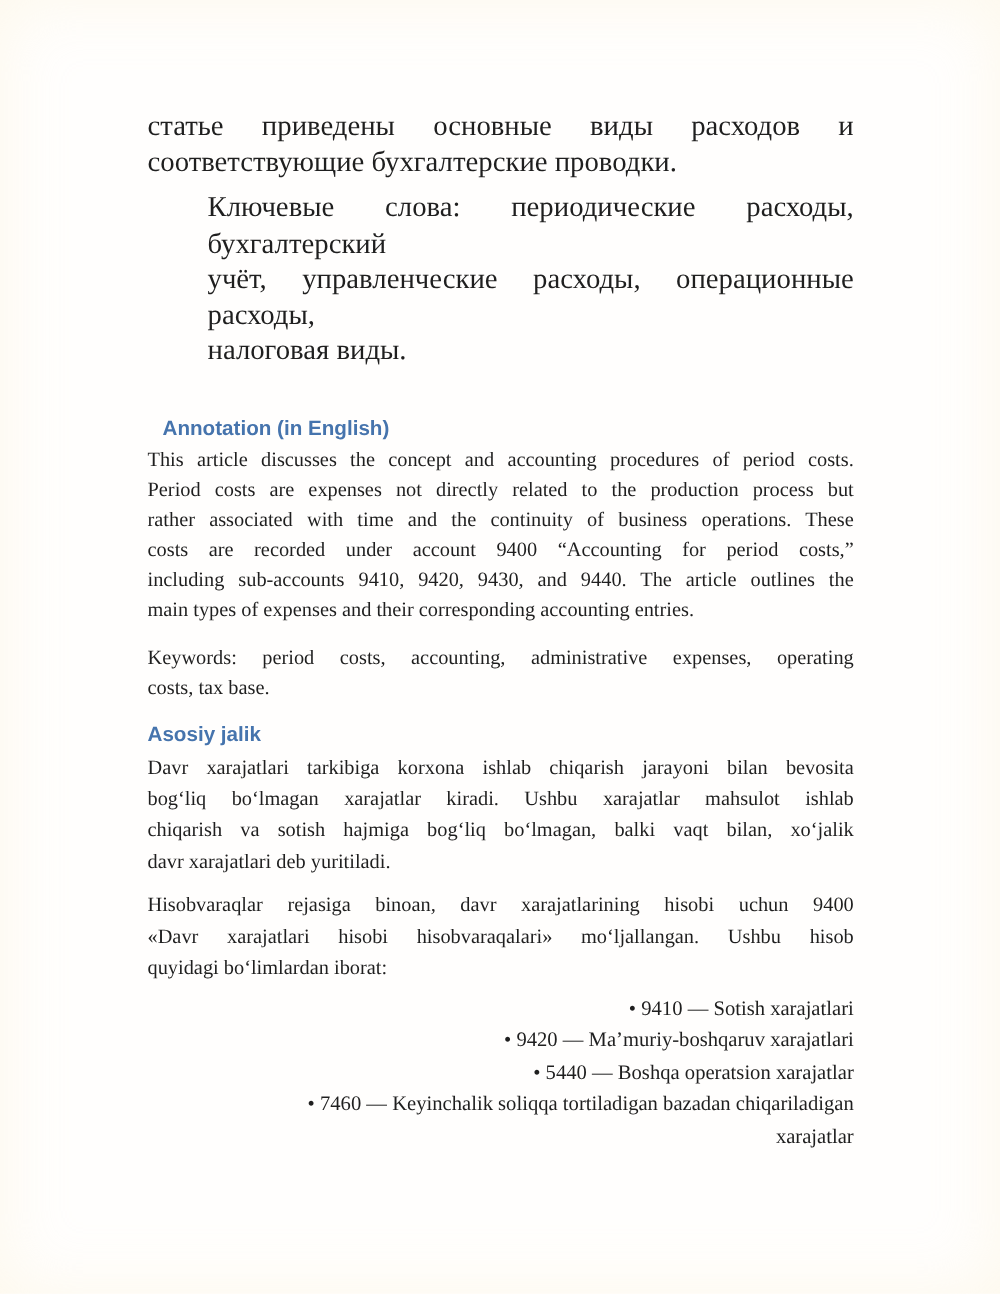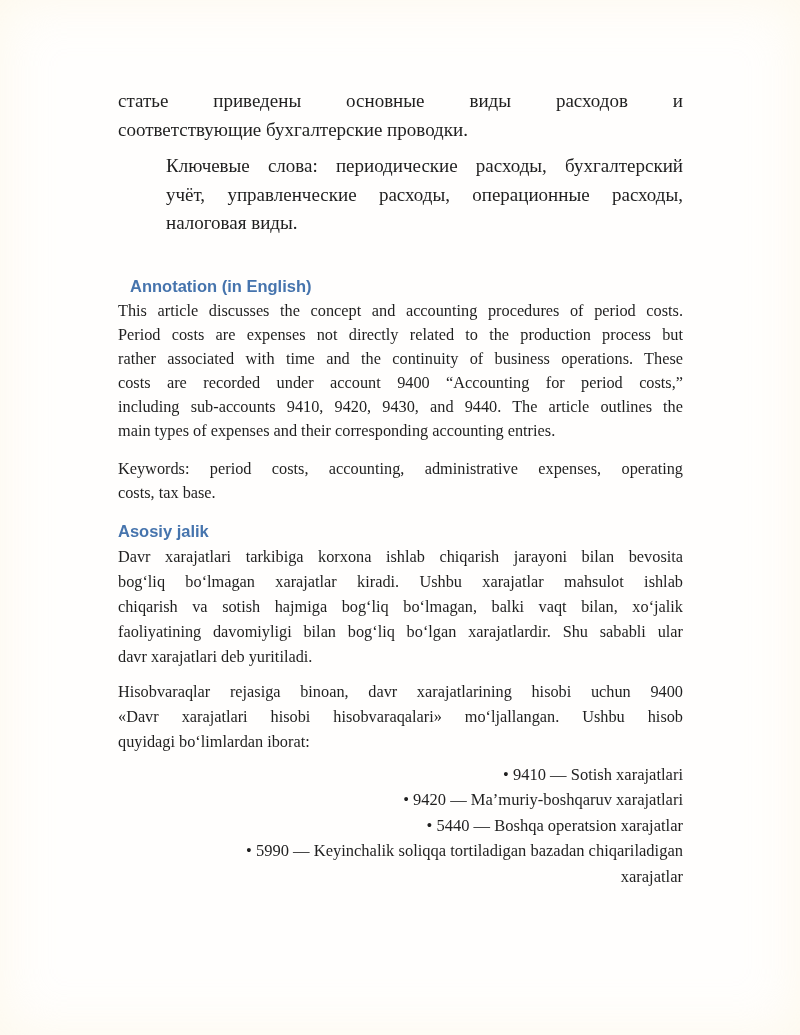--- a/index.html
+++ b/index.html
@@ -29,21 +29,21 @@
   }
   .para { text-align: justify; }
   .line { white-space: nowrap; }
   .line-justify {
     white-space: normal;
     text-align: justify;
     text-align-last: justify;
     text-justify: inter-word;
   }
   .ru {
-    font-size: 19px;
+    font-size: 23px;
     line-height: 28.5px;
   }
   .ru-keywords { margin-top: 8px; margin-left: 48px; }
   .heading {
     font-family: "Liberation Sans", "DejaVu Sans", sans-serif;
     font-weight: 700;
     font-size: 16.5px;
     line-height: 20px;
     color: var(--accent, #4674ad);
     margin: 0;
@@ -98,39 +98,38 @@
       <div class="line line-justify">Keywords: period costs, accounting, administrative expenses, operating</div>
       <div class="line">costs, tax base.</div>
     </div>
 
   <h2 class="heading asosiy-heading">Asosiy jalik</h2>
 
   <div class="para uz">
       <div class="line line-justify">Davr xarajatlari tarkibiga korxona ishlab chiqarish jarayoni bilan bevosita</div>
       <div class="line line-justify">bog‘liq bo‘lmagan xarajatlar kiradi. Ushbu xarajatlar mahsulot ishlab</div>
       <div class="line line-justify">chiqarish va sotish hajmiga bog‘liq bo‘lmagan, balki vaqt bilan, xo‘jalik</div>
-      <div class="line line-justify">faoliyatining davomiyligi bilan bog‘liq bo‘lgan xarajatlardir. Shu sababli ular</div>
       <div class="line">davr xarajatlari deb yuritiladi.</div>
     </div>
 
   <div class="para uz uz-para2">
       <div class="line line-justify">Hisobvaraqlar rejasiga binoan, davr xarajatlarining hisobi uchun 9400</div>
       <div class="line line-justify">«Davr xarajatlari hisobi hisobvaraqalari» mo‘ljallangan. Ushbu hisob</div>
       <div class="line">quyidagi bo‘limlardan iborat:</div>
     </div>
 
   <div class="bullets">
     <div class="para bullet">
         <div class="line">• 9410 — Sotish xarajatlari</div>
       </div>
     <div class="para bullet">
         <div class="line">• 9420 — Ma’muriy-boshqaruv xarajatlari</div>
       </div>
     <div class="para bullet">
         <div class="line">• 5440 — Boshqa operatsion xarajatlar</div>
       </div>
     <div class="para bullet">
-        <div class="line">• 5990 — Keyinchalik soliqqa tortiladigan bazadan chiqariladigan</div>
+        <div class="line">• 7460 — Keyinchalik soliqqa tortiladigan bazadan chiqariladigan</div>
         <div class="line">xarajatlar</div>
       </div>
   </div>
 
 </div>
 
 </body></html>

